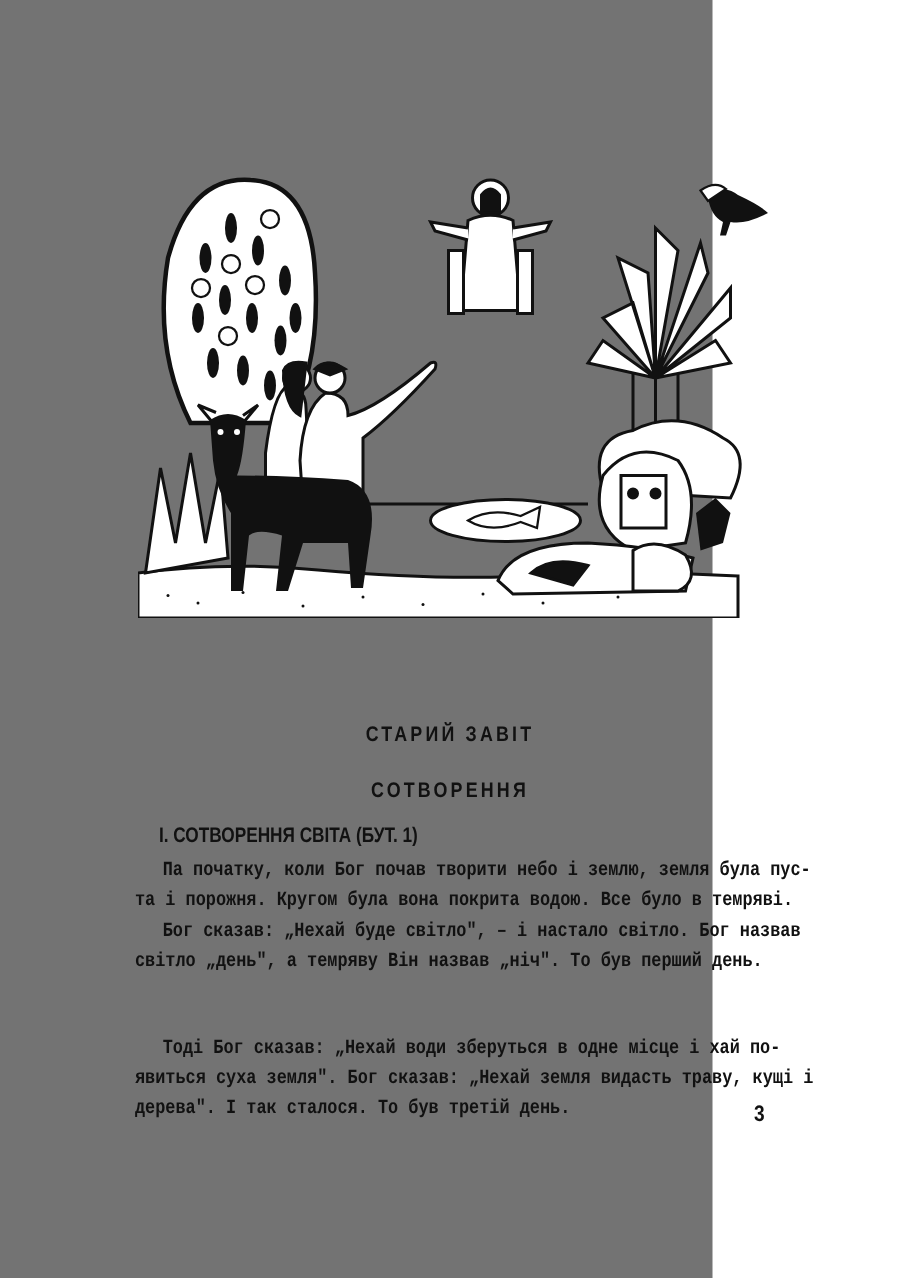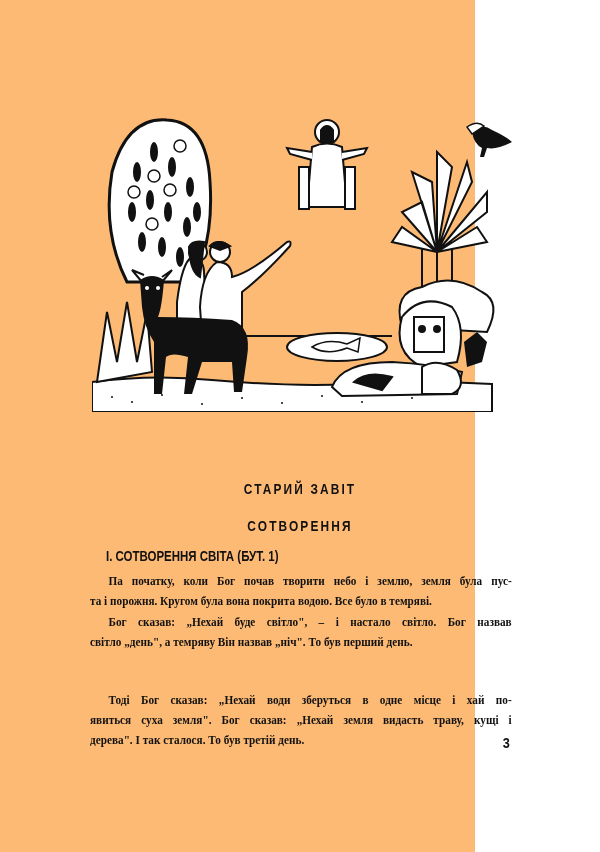--- a/index.html
+++ b/index.html
@@ -1,26 +1,26 @@
 <!DOCTYPE html>
 <html><head>
 <meta charset="utf-8">
 <style>
   html, body { margin:0; padding:0; }
   body { width:600px; height:852px; background:#ffffff; position:relative; overflow:hidden;
          font-family:"Liberation Serif", serif; color:#111; }
-  .page { position:absolute; left:0; top:0; width:475px; height:852px; background:#fdba74; }
+  .page { position:absolute; left:0; top:0; width:475px; height:852px; background:#737373; }
   .illustration { position:absolute; left:92px; top:112px; width:420px; height:300px; }
   .title { position:absolute; left:0; width:600px; text-align:center; font-family:"Liberation Sans", sans-serif;
            font-weight:bold; font-size:14px; letter-spacing:2.5px; transform:scaleX(0.85); }
   .t1 { top:481px; }
   .t2 { top:518px; }
   .section { position:absolute; left:106px; top:548px; font-family:"Liberation Sans", sans-serif;
              font-weight:bold; font-size:14px; transform-origin:left; transform:scaleX(0.82); white-space:nowrap; }
-  .para { position:absolute; left:90px; width:422px; font-family:Liberation Serif, serif; font-weight:bold;
+  .para { position:absolute; left:90px; width:422px; font-family:Liberation Mono, monospace; font-weight:bold;
           font-size:13.4px; line-height:20px; text-align:justify; text-indent:18px; }
   .para span { display:block; }
   .line { display:block; white-space:nowrap; text-align:justify; text-align-last:justify; transform-origin:left;
           transform:scaleX(0.84); width:502px; }
   .line.last { text-align-last:left; }
   .indent { padding-left:22px; width:480px; }
   .p1 { top:571px; }
   .p2 { top:612px; }
   .p3 { top:652px; }
   .p4 { top:690px; }

